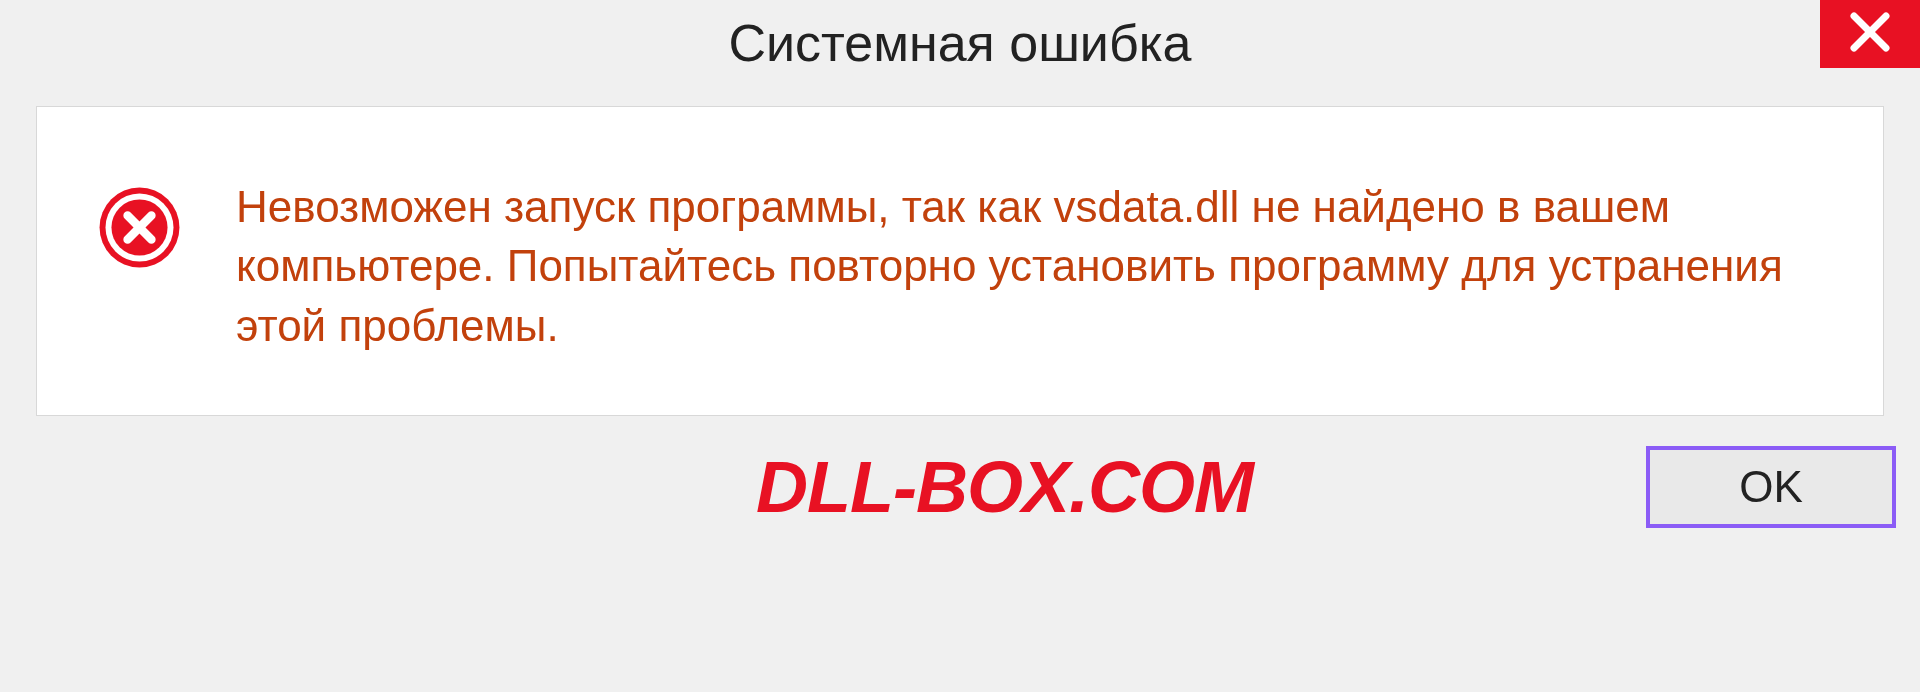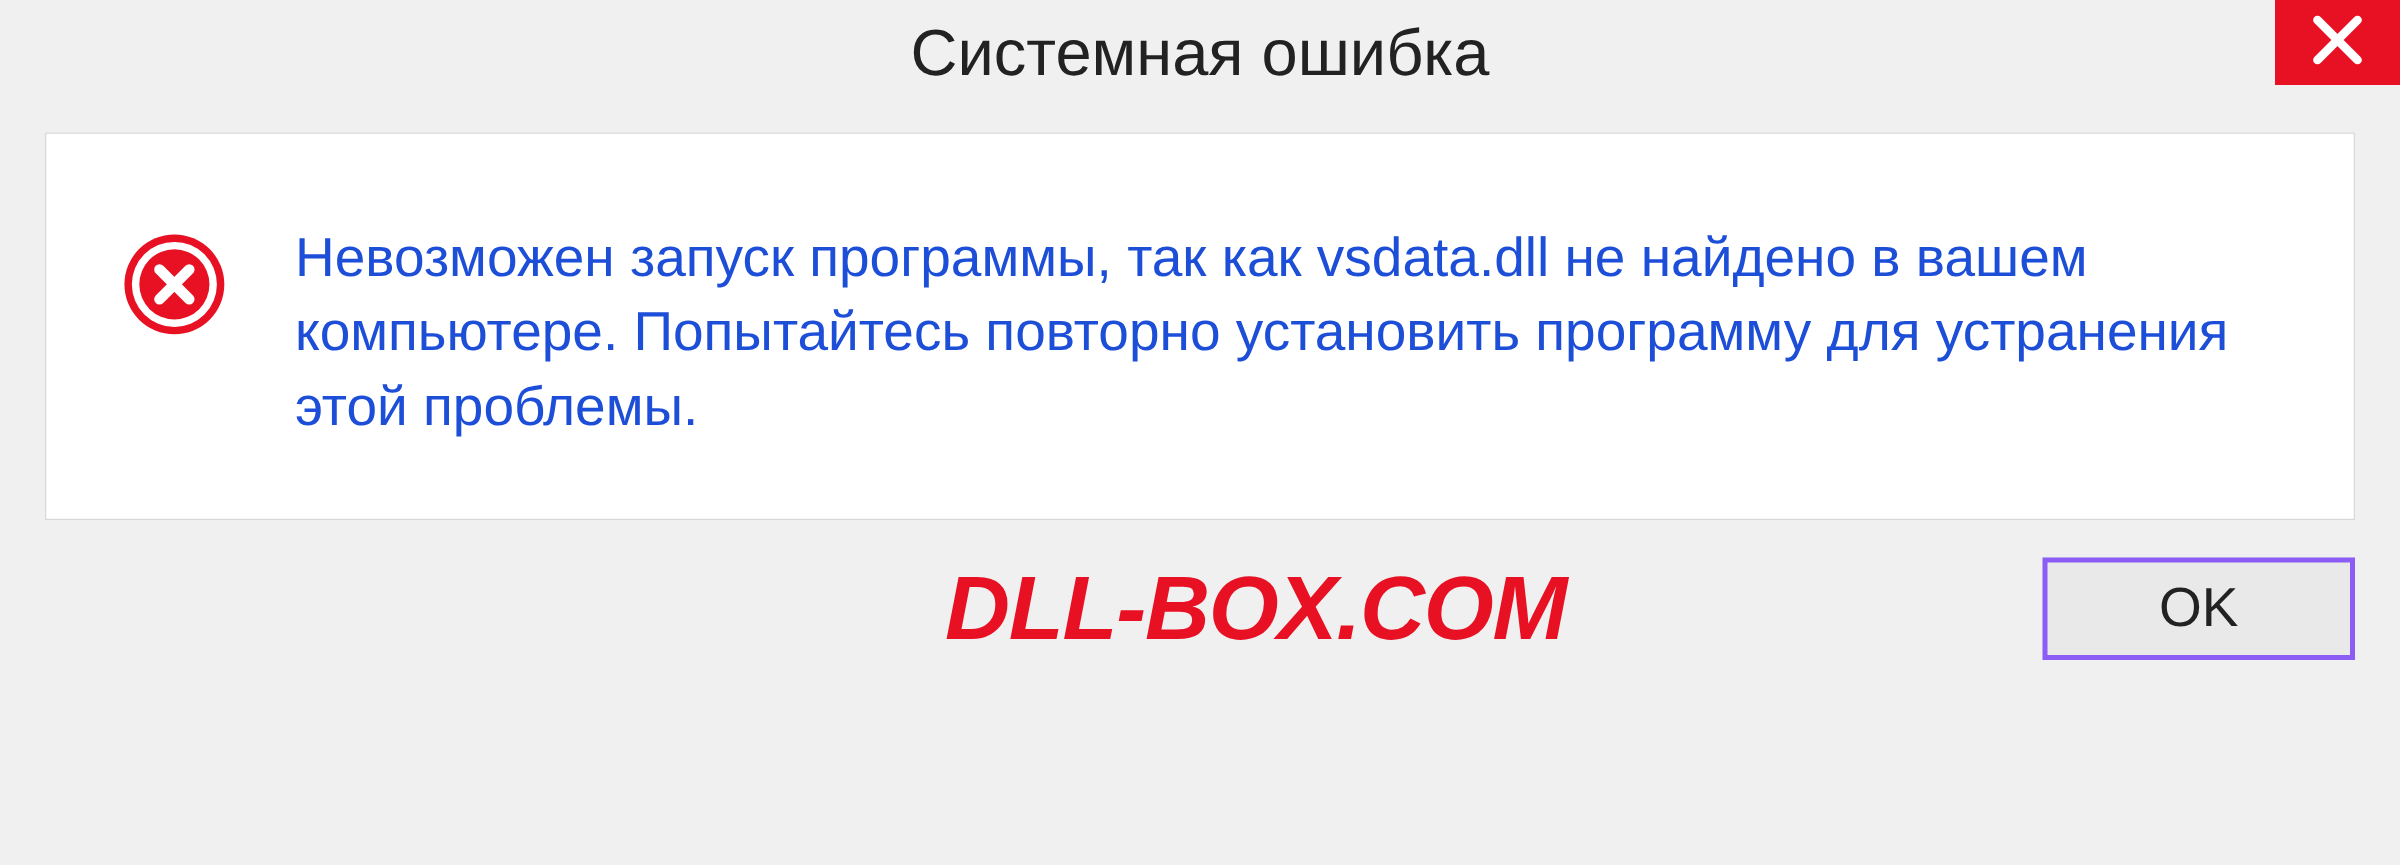--- a/index.html
+++ b/index.html
@@ -63,29 +63,29 @@
       flex-shrink: 0;
       padding-top: 18px;
     }
     .error-icon {
       width: 85px;
       height: 85px;
     }
     .message-text {
       font-size: 44px;
       line-height: 1.35;
-      color: #1d4ed8;
+      color: #c2410c;
       font-weight: 400;
       padding-top: 10px;
     }
     .footer {
       display: flex;
       align-items: center;
       justify-content: space-between;
-      padding: 30px 36px 0 36px;
+      padding: 30px 24px 0 36px;
     }
     .watermark {
       font-family: Arial, sans-serif;
       font-size: 72px;
       font-weight: 900;
       font-style: italic;
       color: #e81123;
       letter-spacing: -1px;
       margin-left: 720px;
     }

